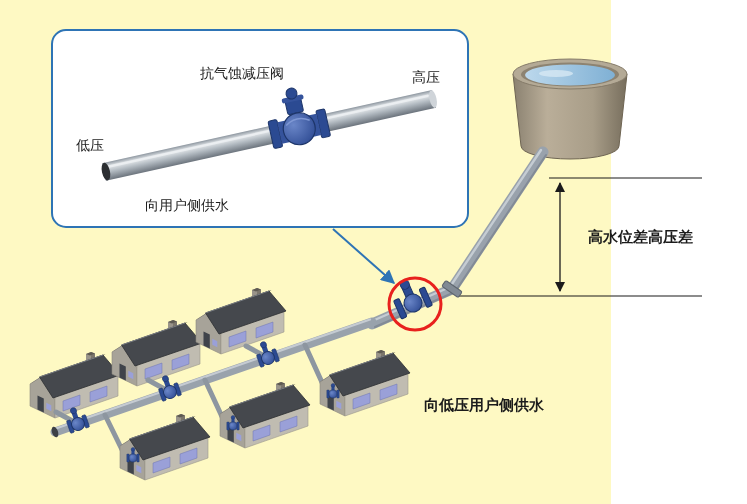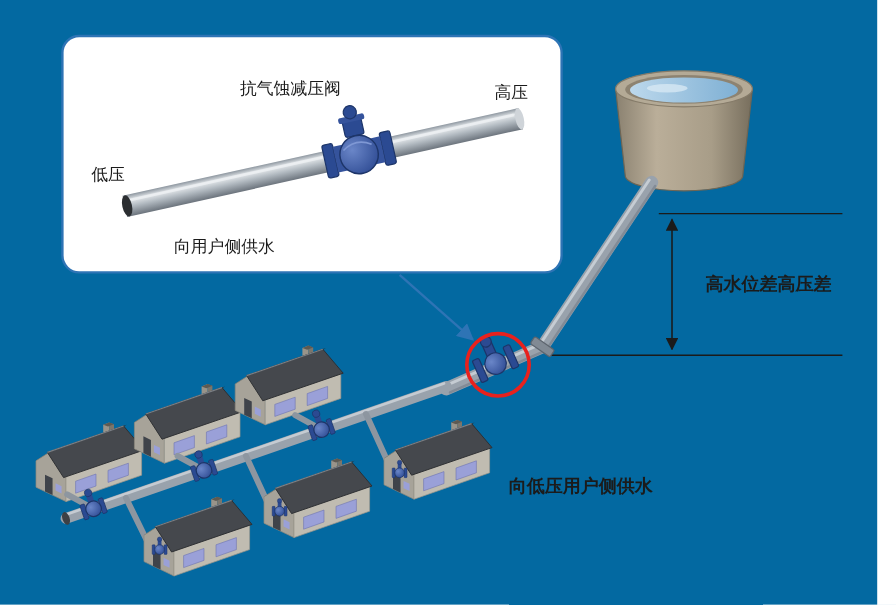--- a/index.html
+++ b/index.html
@@ -1,17 +1,17 @@
 <!DOCTYPE html>
 <html><head>
 <meta charset="utf-8">
 <style>
   html,body{margin:0;padding:0;background:#ffffff;}
   body{width:747px;height:504px;overflow:hidden;font-family:"DejaVu Sans","Liberation Sans",sans-serif;}
-  .stage{position:relative;width:731px;height:504px;background:#0369a1;}
+  .stage{position:relative;width:611px;height:504px;background:#fef9c3;}
   svg{display:block;}
   text{font-family:"DejaVu Sans","Liberation Sans",sans-serif;fill:#1b1b1b;}
   .lbl{font-size:14px;font-weight:500;}
   .lbl-big{font-size:15px;font-weight:600;}
 </style>
 </head>
 <body>
 
 <div class="stage">
 <svg width="747" height="504" viewBox="0 0 747 504">

